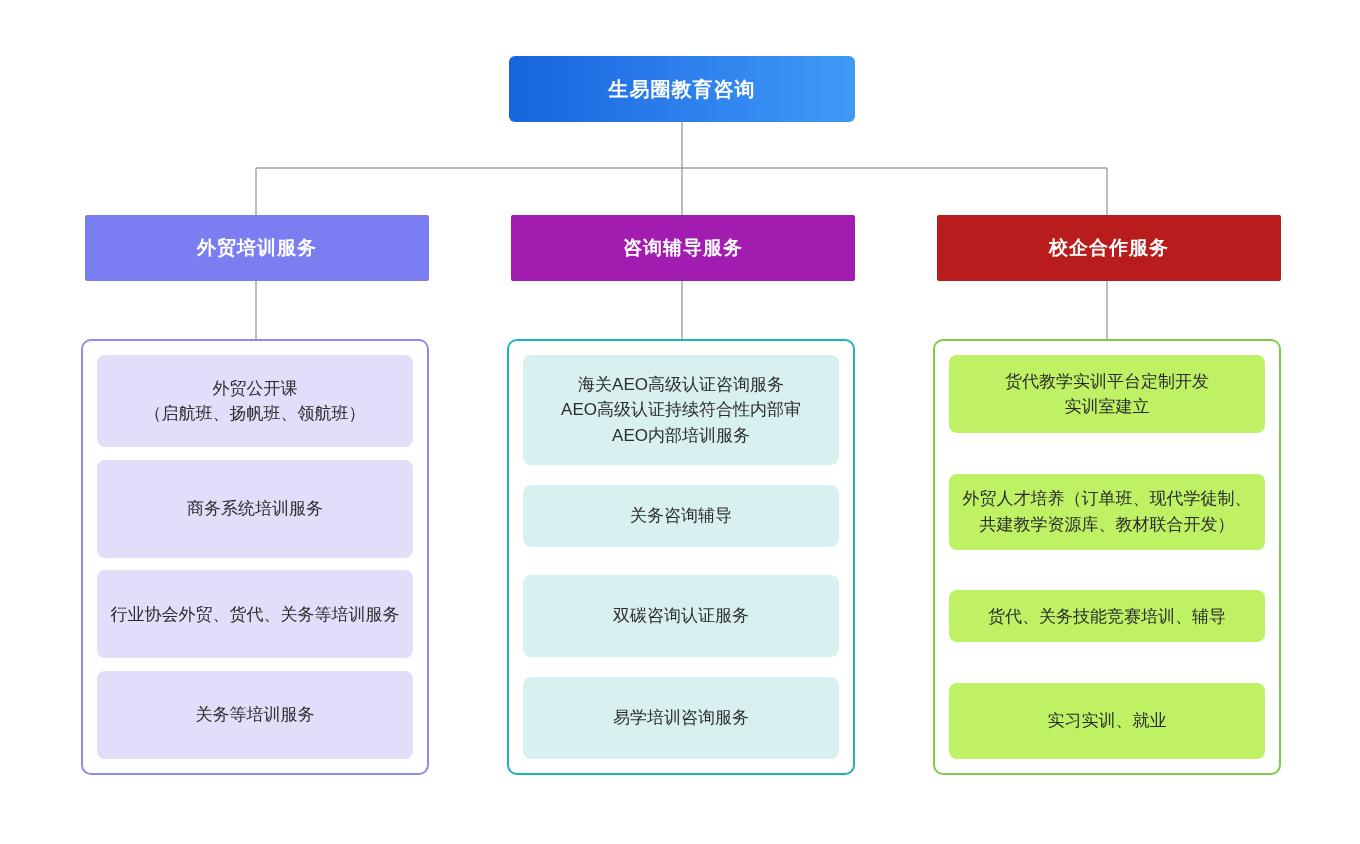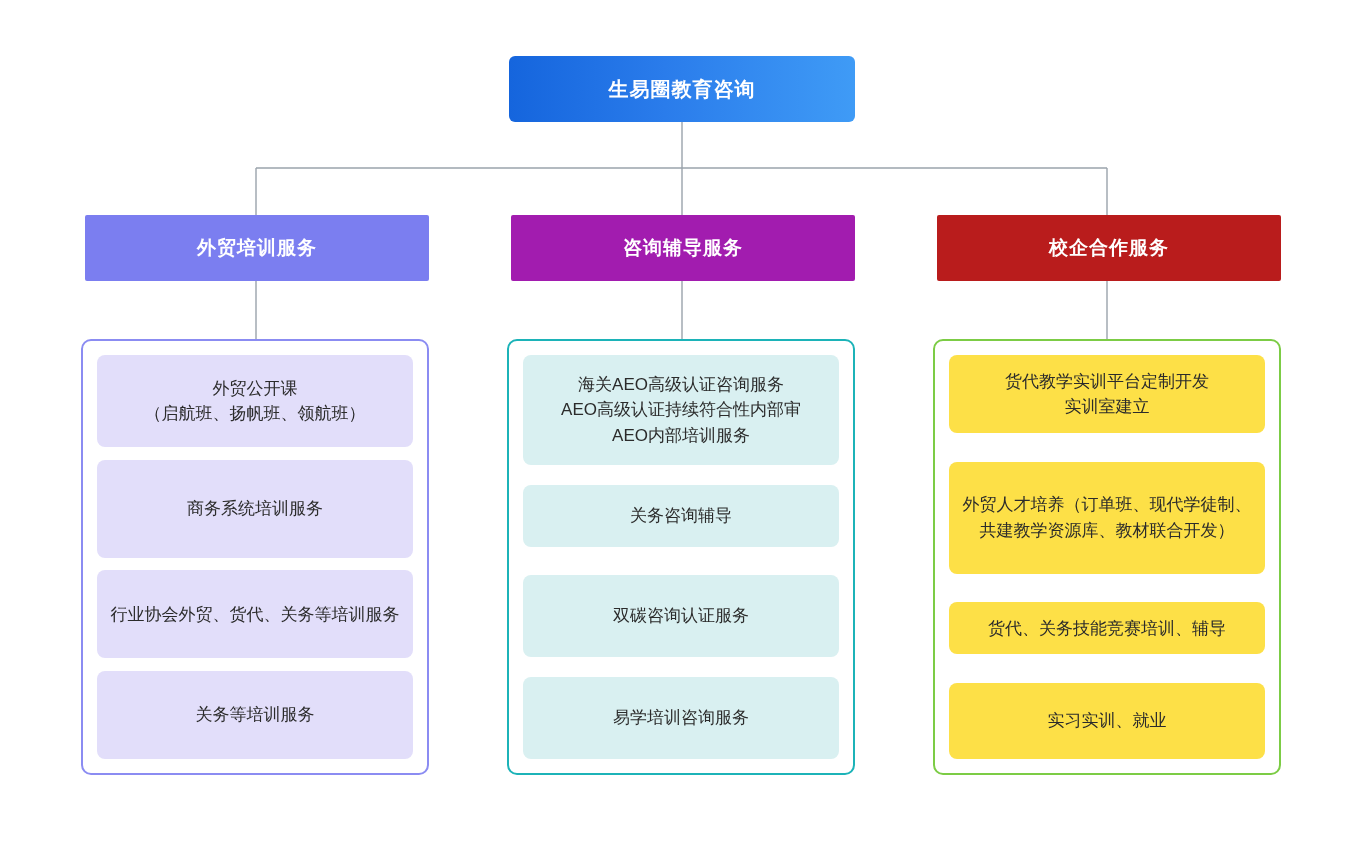--- a/index.html
+++ b/index.html
@@ -66,36 +66,36 @@
     text-align:center;
     font-size:17px;
     color:#2b2b2b;
     line-height:1.5;
     padding:6px 12px;
     box-sizing:border-box;
     white-space:pre-line;
   }
   .col-1 .item{background:#e2defa;}
   .col-2 .item{background:#d9f0f1;}
-  .col-3 .item{background:#fde047;}
+  .col-3 .item{background:#bef264;}
 
   
   .col-1 .item{flex:0 0 auto;}
   .col-1 .item:nth-child(1){height:92px;margin-bottom:10px;}
   .col-1 .item:nth-child(2){height:98px;margin-bottom:10px;}
   .col-1 .item:nth-child(3){height:88px;margin-bottom:10px;}
   .col-1 .item:nth-child(4){height:88px;}
 
   .col-2 .item:nth-child(1){height:110px;margin-bottom:11px;}
   .col-2 .item:nth-child(2){height:62px;margin-bottom:19px;}
   .col-2 .item:nth-child(3){height:82px;margin-bottom:11px;}
   .col-2 .item:nth-child(4){height:82px;}
 
   .col-3 .item:nth-child(1){height:78px;margin-bottom:10px;}
-  .col-3 .item:nth-child(2){height:112px;margin-bottom:10px;}
+  .col-3 .item:nth-child(2){height:76px;margin-bottom:10px;}
   .col-3 .item:nth-child(3){height:52px;margin-bottom:10px;}
   .col-3 .item:nth-child(4){height:76px;}
 </style>
 </head>
 <body>
 
 <div id="canvas">
 
   <svg id="wires" viewBox="0 0 1360 844" width="1360" height="844">
 

